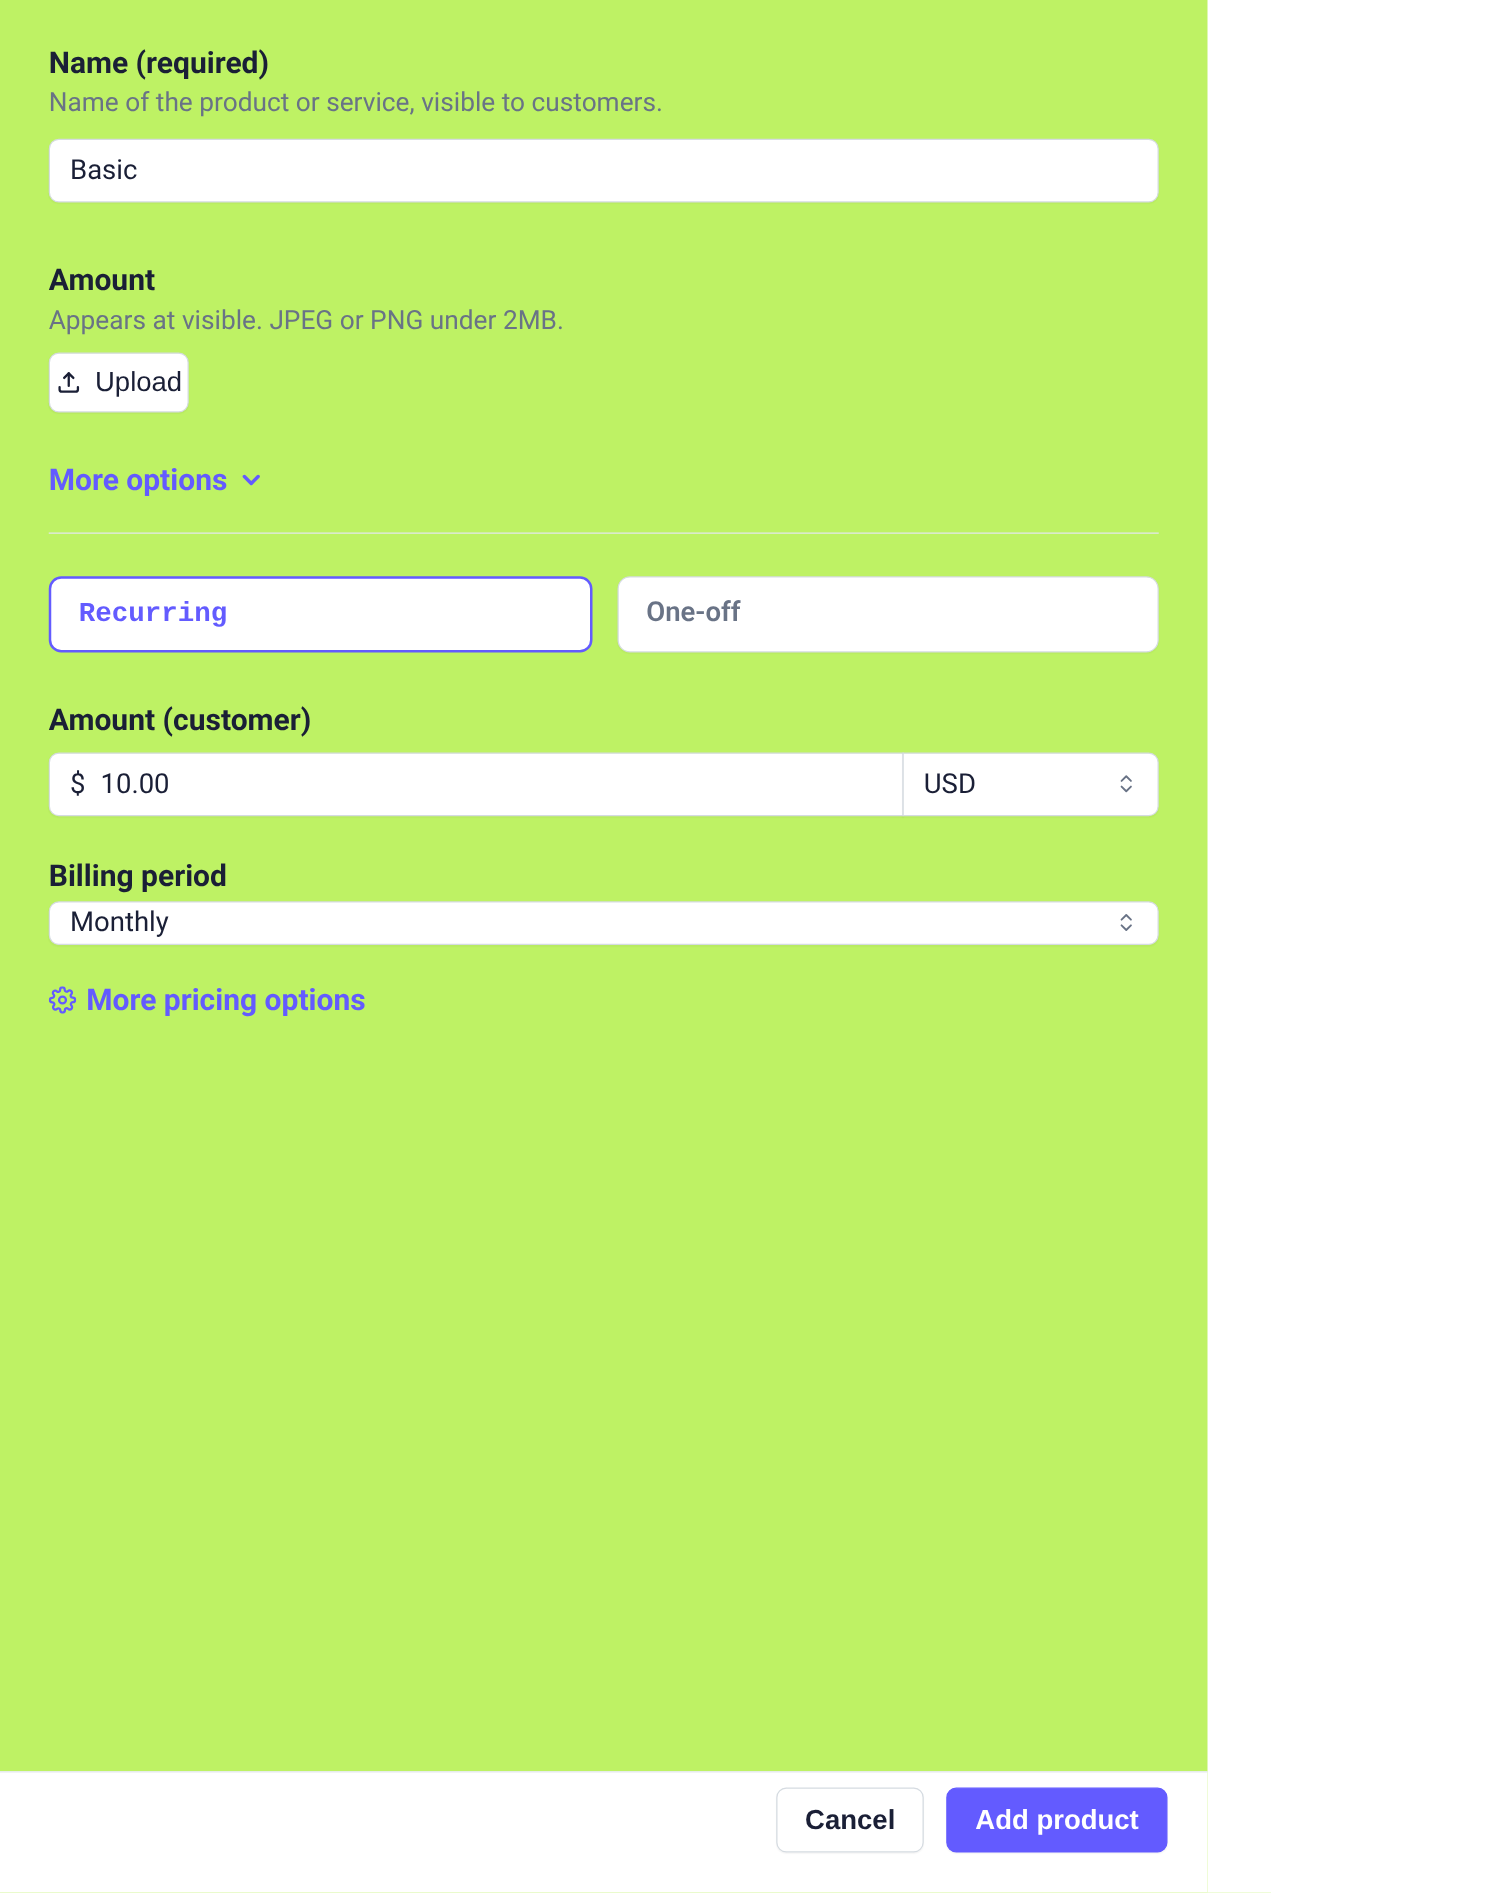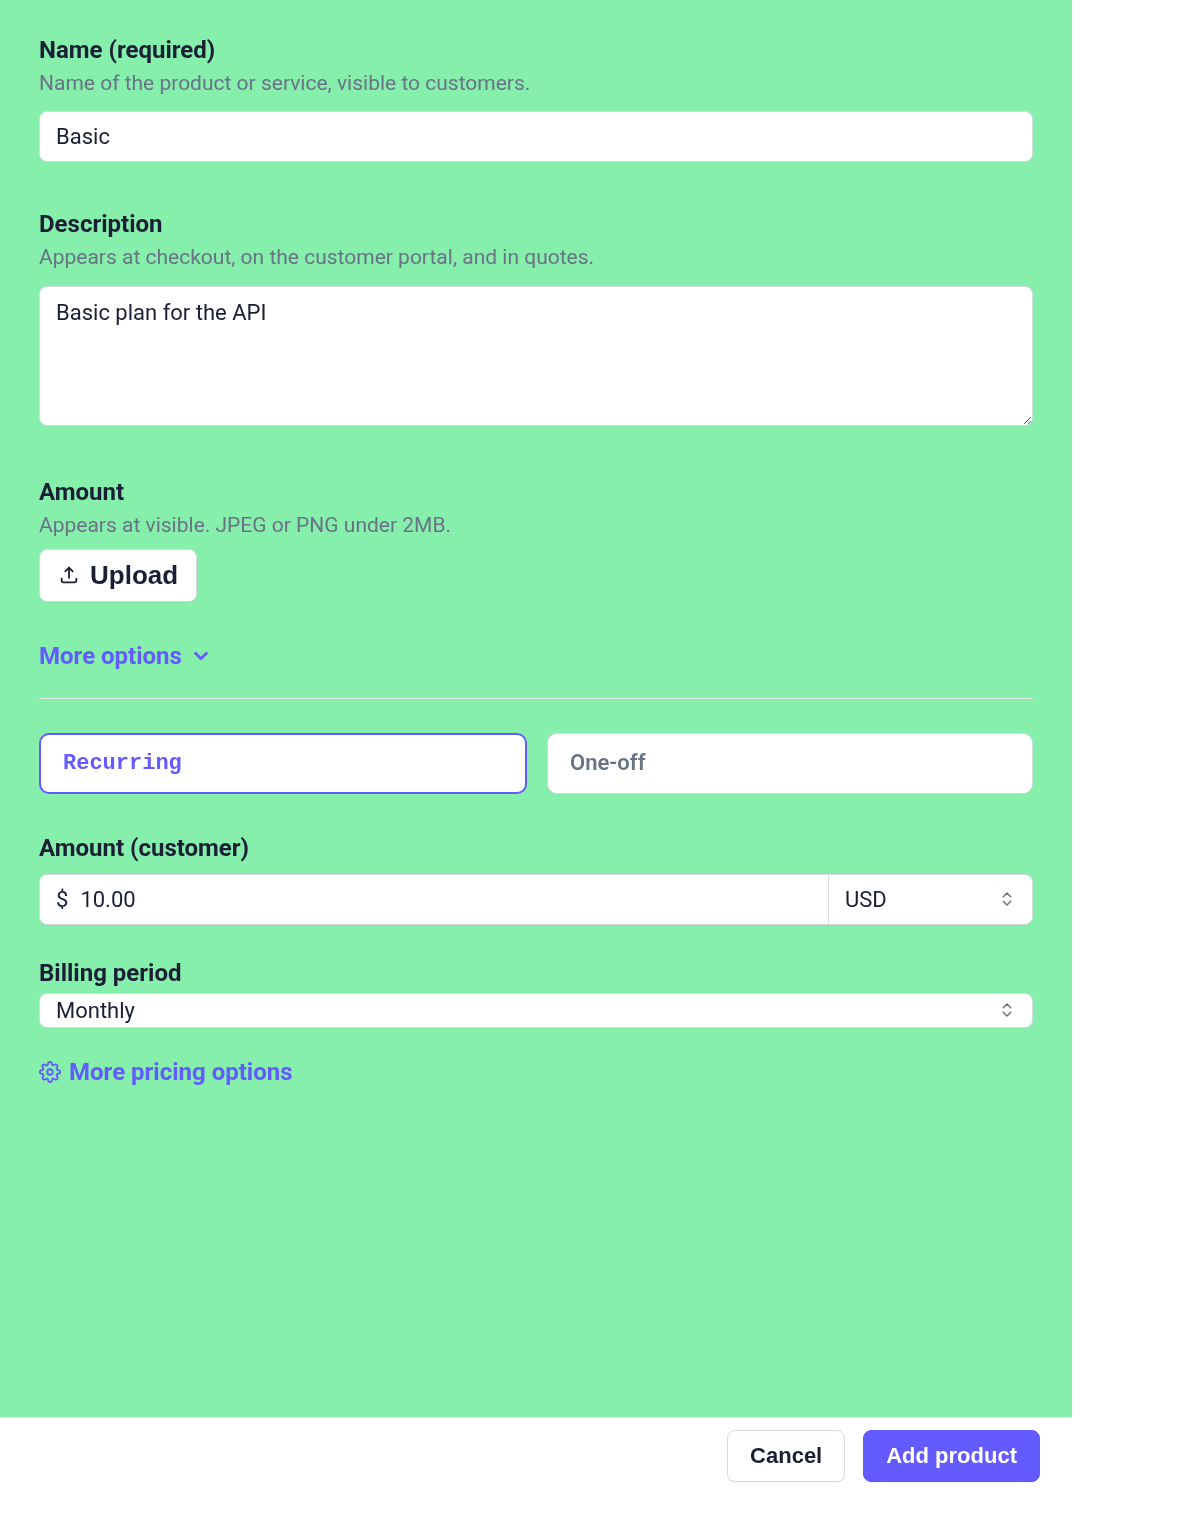--- a/index.html
+++ b/index.html
@@ -3,24 +3,24 @@
 <meta charset="utf-8">
 <style>
   * { box-sizing: border-box; }
   html, body {
     margin: 0; padding: 0;
     font-family: -apple-system, BlinkMacSystemFont, "Segoe UI", Roboto, "Helvetica Neue", Arial, sans-serif;
     background: #fff;
     color: #1a1f36;
   }
   .page {
-    width: 1072px;
+    width: 966px;
     min-height: 1514px;
     position: relative;
-    background: #86efac;
+    background: #bef264;
     display: flex;
     flex-direction: column;
   }
   .content {
     padding: 36px 39px 0 39px;
     flex: 1;
   }
   .section {
     margin-bottom: 48px;
   }
@@ -59,23 +59,23 @@
     font-family: inherit;
     resize: vertical;
     height: 140px;
     line-height: 1.3;
     box-shadow: 0 1px 1px rgba(0,0,0,0.03);
   }
   .btn {
     display: inline-flex;
     align-items: center;
     gap: 10px;
-    font-size: 26px;
-    font-weight: 700;
-    padding: 10px 18px;
+    font-size: 22px;
+    font-weight: 400;
+    padding: 10px 4px;
     border: 1px solid #d5dbe1;
     border-radius: 8px;
     background: #fff;
     color: #1a1f36;
     cursor: pointer;
     box-shadow: 0 1px 1px rgba(0,0,0,0.04);
   }
   .btn-primary {
     background: #635bff;
     border-color: #635bff;
@@ -200,25 +200,20 @@
   <div class="content">
 
     
     <div class="section">
       <div class="section-label">Name (required)</div>
       <div class="section-help">Name of the product or service, visible to customers.</div>
       <input class="text-input" type="text" value="Basic" style="">
     </div>
 
     
-    <div class="section">
-      <div class="section-label">Description</div>
-      <div class="section-help">Appears at checkout, on the customer portal, and in quotes.</div>
-      <textarea class="textarea" style="">Basic plan for the API</textarea>
-    </div>
 
     
     <div class="section" style="margin-bottom:40px">
       <div class="section-label">Amount</div>
       <div class="section-help" style="margin-bottom:10px">Appears at visible. JPEG or PNG under 2MB.</div>
       <button class="btn">
         <span>
           <svg width="22" height="22" viewBox="0 0 24 24" fill="none" stroke="#1a1f36" stroke-width="2" stroke-linecap="round" stroke-linejoin="round">
             <path d="M4 16v2a2 2 0 0 0 2 2h12a2 2 0 0 0 2-2v-2"></path>
             <polyline points="16 8 12 4 8 8"></polyline>

